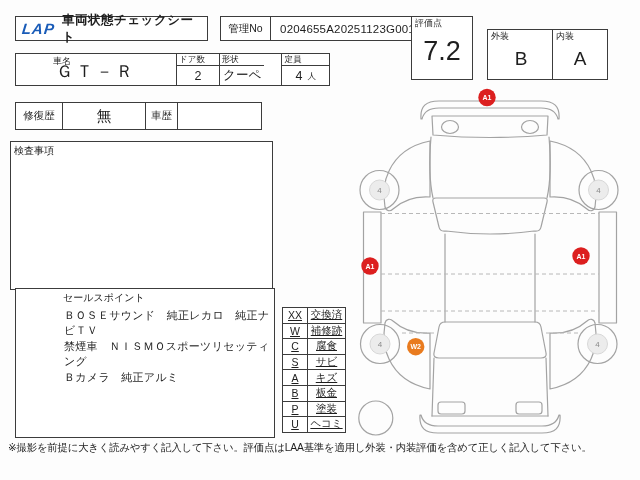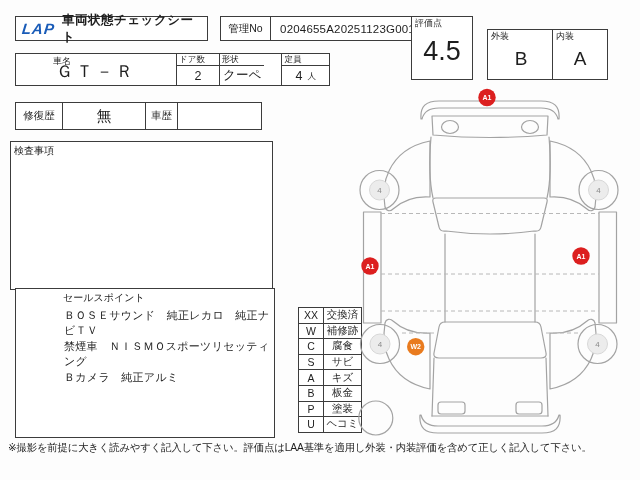--- a/index.html
+++ b/index.html
@@ -49,21 +49,21 @@
   .rep-l2{width:31px;font-size:10.5px;}
   .rep-v2{flex:1;}
 
   
   .inspect-box{left:10px;top:141px;width:263px;height:149px;}
   .small-caption{font-size:10px;padding:2px 0 0 3px;}
   .sales-box{left:15px;top:288px;width:260px;height:150px;padding-left:44px;}
   .sales-lines{padding:3px 2px 0 4px;font-size:11px;line-height:1.4;letter-spacing:0.3px;}
 
   
-  .legend{left:298px;top:307px;}
+  .legend{left:282px;top:307px;text-decoration:underline;}
   .legend table{border-collapse:collapse;}
   .legend td{border:1px solid #3c3c3c;font-size:10.5px;height:14.6px;padding:0;text-align:center;background:#fff;}
   .lg-code{width:24px;}
   .lg-label{width:37px;}
 
   
   .note{left:8px;top:441px;width:632px;font-size:10.4px;letter-spacing:-0.2px;white-space:nowrap;}
 
   
   .diagram{left:350px;top:85px;width:290px;height:360px;}
@@ -80,21 +80,21 @@
   <span class="logo">LAP</span>
   <span class="sheet-title">車両状態チェックシート</span>
 </div>
 <div class="abs box kanri-box">
   <div class="kanri-label">管理No</div>
   <div class="kanri-value">0204655A20251123G001</div>
 </div>
 
 <div class="abs box score-box hyouka">
   <div class="score-label">評価点</div>
-  <div class="score-value">4.5</div>
+  <div class="score-value">7.2</div>
 </div>
 <div class="abs box score-box gaiso">
   <div class="score-label">外装</div>
   <div class="score-value">B</div>
 </div>
 <div class="abs box score-box naiso">
   <div class="score-label">内装</div>
   <div class="score-value">A</div>
 </div>
 

